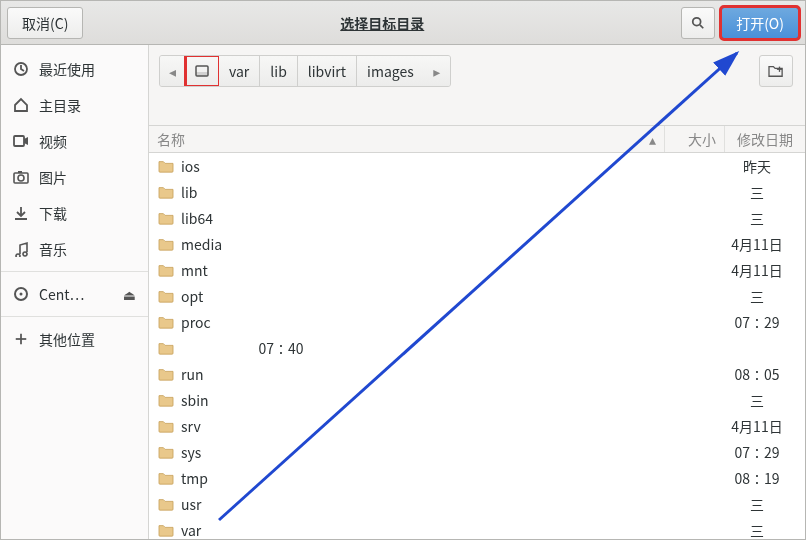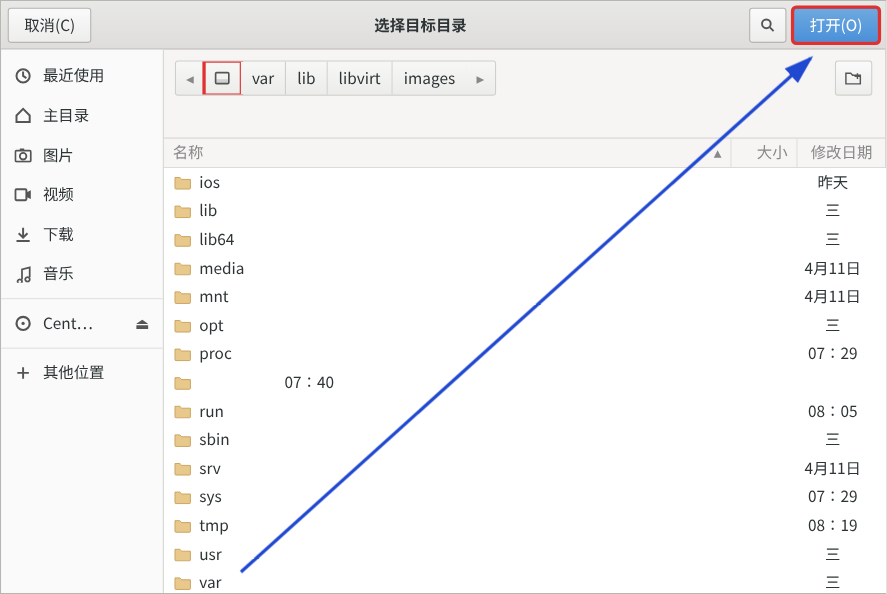--- a/index.html
+++ b/index.html
@@ -2,21 +2,21 @@
 <html><head>
 <meta charset="utf-8">
 <style>
   * { box-sizing: border-box; margin: 0; padding: 0; font-family: "Noto Sans CJK SC", "Microsoft YaHei", sans-serif; font-size: 14px; }
   body { background: #fff; color: #2e3436; }
   .window { width: 806px; height: 540px; border: 1px solid #b6b6b3; display: flex; flex-direction: column; background: #f6f5f4; overflow: hidden; }
   .titlebar { display: flex; align-items: center; height: 44px; padding: 2px 6px; background: linear-gradient(#e8e8e7, #dedddb); border-bottom: 1px solid #b6b6b3; gap: 6px; }
   .tb-btn { background: linear-gradient(#fafafa, #ededec); border: 1px solid #b6b6b3; border-radius: 3px; height: 32px; padding: 0 14px; display: flex; align-items: center; justify-content: center; color: #2e3436; cursor: pointer; }
   .tb-btn.icon { width: 34px; padding: 0; }
   .tb-btn.primary { background: linear-gradient(#6ea9df, #4a90d9); border-color: #2b72c7; color: #fff; }
-  .title { flex: 1; text-align: center; font-weight: bold; color: #2e3436; }
+  .title { flex: 1; text-align: center; font-weight: bold; color: #2e3436; text-decoration: underline; }
   .highlight-red { outline: 3px solid #e03131; outline-offset: -1px; }
 
   .body { flex: 1; display: flex; overflow: hidden; }
   .sidebar { width: 148px; background: #fbfafa; border-right: 1px solid #d5d5d3; display: flex; flex-direction: column; padding-top: 6px; }
   .side-item { display: flex; align-items: center; gap: 10px; height: 36px; padding: 0 12px; cursor: pointer; color: #2e3436; }
   .side-item .icon { width: 16px; height: 16px; display: flex; align-items: center; justify-content: center; color: #555; }
   .side-item .eject { margin-left: auto; color: #555; }
   .side-sep { height: 1px; background: #e0e0de; margin: 4px 0; }
 
   .main { flex: 1; display: flex; flex-direction: column; overflow: hidden; position: relative; }
@@ -77,35 +77,35 @@
             <span class="icon">
               <svg width="16" height="16" viewBox="0 0 16 16">
                 <path d="M2 8 L8 2 L14 8 V14 H2 Z" fill="none" stroke="#555" stroke-width="1.8"></path>
               </svg>
             </span>
             <span>主目录</span>
           </div>
           <div class="side-item">
             <span class="icon">
               <svg width="16" height="14" viewBox="0 0 16 14">
+                <rect x="1" y="2" width="10" height="10" rx="1" fill="none" stroke="#555" stroke-width="1.8"></rect>
+                <path d="M11 5 l4 -2 v8 l-4 -2 z" fill="#555"></path>
+              </svg>
+            </span>
+            <span>视频</span>
+          </div>
+          <div class="side-item">
+            <span class="icon">
+              <svg width="16" height="14" viewBox="0 0 16 14">
                 <rect x="1" y="3" width="14" height="10" rx="1" fill="none" stroke="#555" stroke-width="1.6"></rect>
                 <circle cx="8" cy="8" r="3" fill="none" stroke="#555" stroke-width="1.6"></circle>
                 <rect x="5" y="1" width="4" height="2" fill="#555"></rect>
               </svg>
             </span>
             <span>图片</span>
-          </div>
-          <div class="side-item">
-            <span class="icon">
-              <svg width="16" height="14" viewBox="0 0 16 14">
-                <rect x="1" y="2" width="10" height="10" rx="1" fill="none" stroke="#555" stroke-width="1.8"></rect>
-                <path d="M11 5 l4 -2 v8 l-4 -2 z" fill="#555"></path>
-              </svg>
-            </span>
-            <span>视频</span>
           </div>
           <div class="side-item">
             <span class="icon">
               <svg width="16" height="16" viewBox="0 0 16 16">
                 <path d="M8 2 v8 M4 7 l4 4 l4 -4 M2 14 h12" fill="none" stroke="#555" stroke-width="1.8"></path>
               </svg>
             </span>
             <span>下载</span>
           </div>
           <div class="side-item">

